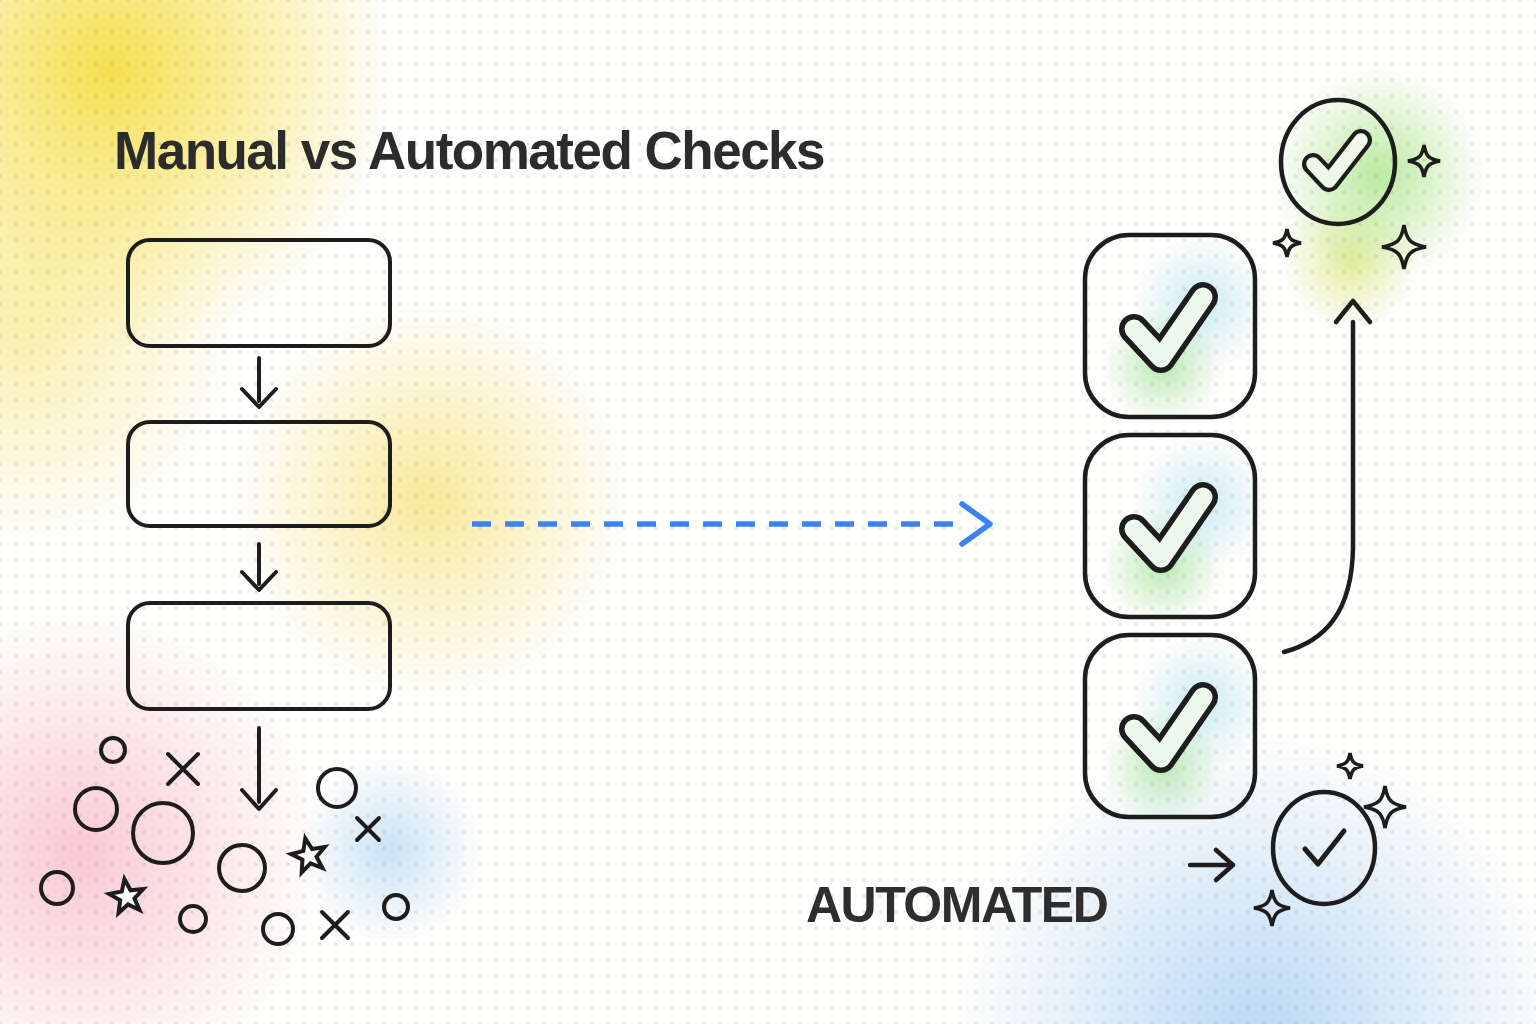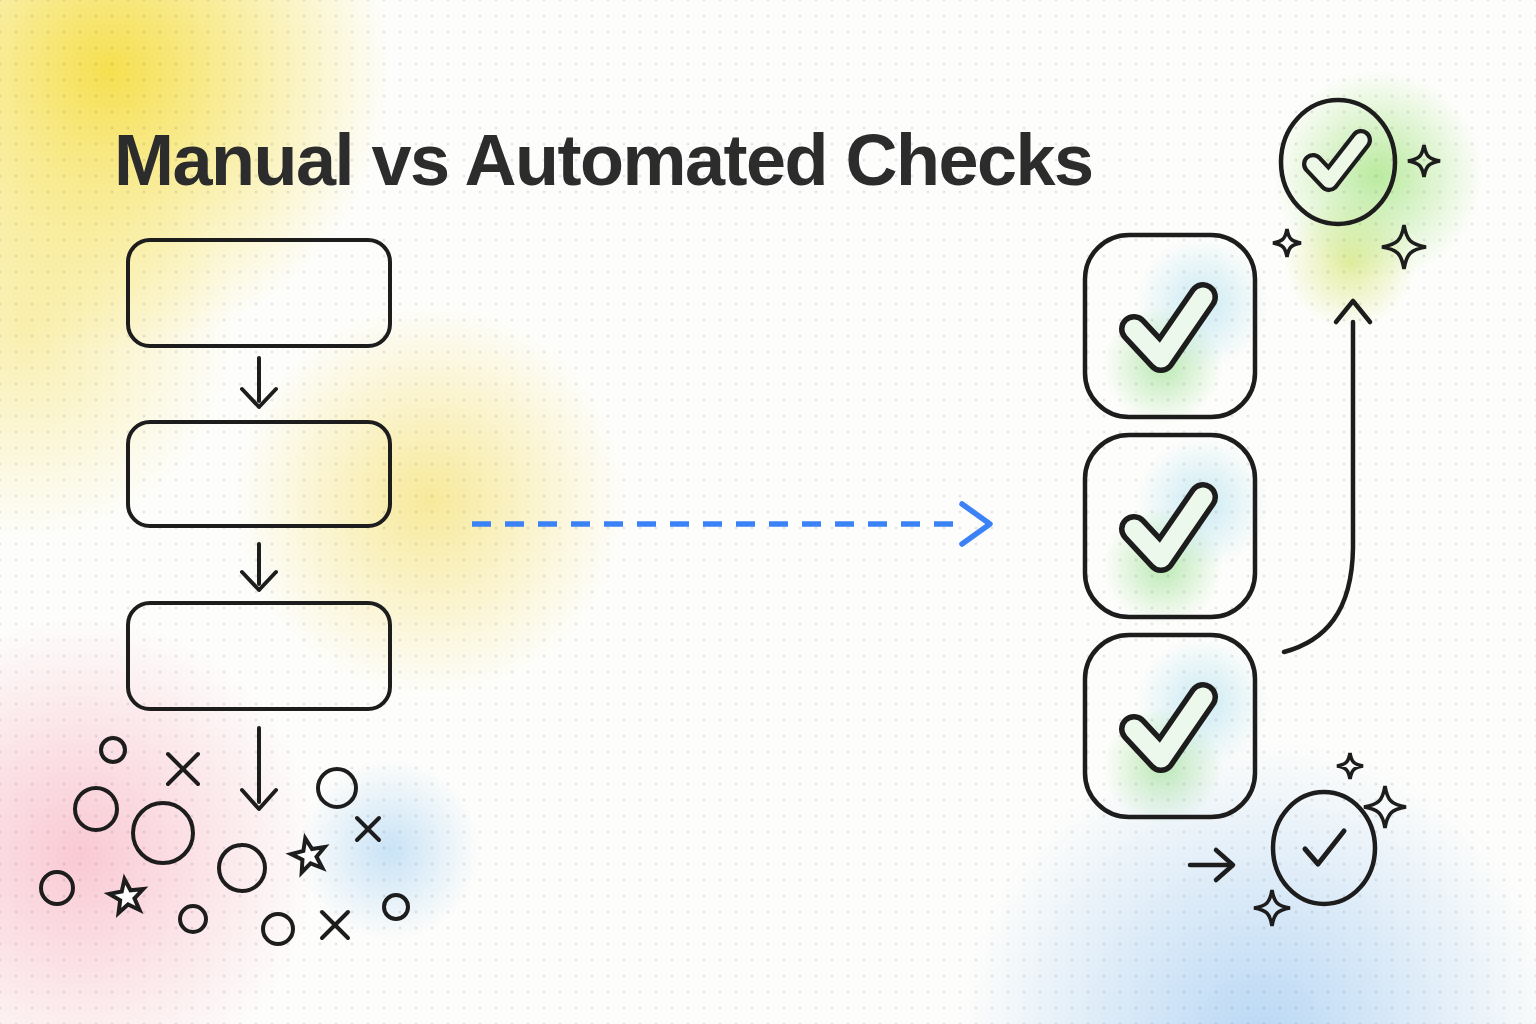--- a/index.html
+++ b/index.html
@@ -28,21 +28,21 @@
   .dots{
     position:absolute;inset:0;
     background-image:radial-gradient(circle, rgba(40,40,40,0.12) 1.2px, transparent 1.7px);
     background-size:16px 16px;
     background-position:8px 8px;
     pointer-events:none;
   }
   .art{position:absolute;left:0;top:0;}
   .page-title{
     position:absolute;left:114px;top:124px;
-    font-size:72px;font-weight:700;line-height:1;
+    font-size:53px;font-weight:700;line-height:1;
     letter-spacing:-1.5px;color:#2c2c2c;white-space:nowrap;
   }
   .automated-label{
     position:absolute;left:806px;top:880px;
     font-size:50px;font-weight:700;line-height:1;
     letter-spacing:-1.5px;color:#2e2e2e;white-space:nowrap;
   }
   .ink{stroke:#1d1d1d;fill:none;}
 </style>
 </head>
@@ -153,14 +153,15 @@
         <ellipse cx="1324" cy="848" rx="51" ry="56" class="ink" stroke-width="4.5"></ellipse>
         <path class="ink" stroke-width="5" stroke-linecap="round" stroke-linejoin="round" d="M1305 849 L1318 864 L1344 831"></path>
         <path fill="#ffffff" class="ink" stroke-width="3.6" d="M0,-1 C0.12,-0.3 0.3,-0.12 1,0 C0.3,0.12 0.12,0.3 0,1 C-0.12,0.3 -0.3,0.12 -1,0 C-0.3,-0.12 -0.12,-0.3 0,-1 Z" transform="translate(1350 766) scale(13)" vector-effect="non-scaling-stroke"></path>
         <path fill="#ffffff" class="ink" stroke-width="3.6" d="M0,-1 C0.12,-0.3 0.3,-0.12 1,0 C0.3,0.12 0.12,0.3 0,1 C-0.12,0.3 -0.3,0.12 -1,0 C-0.3,-0.12 -0.12,-0.3 0,-1 Z" transform="translate(1385 807) scale(21)" vector-effect="non-scaling-stroke"></path>
         <path fill="#ffffff" class="ink" stroke-width="3.6" d="M0,-1 C0.12,-0.3 0.3,-0.12 1,0 C0.3,0.12 0.12,0.3 0,1 C-0.12,0.3 -0.3,0.12 -1,0 C-0.3,-0.12 -0.12,-0.3 0,-1 Z" transform="translate(1272 908) scale(18)" vector-effect="non-scaling-stroke"></path>
       </g>
     </g>
   </svg>
 
   <div class="page-title">Manual vs Automated Checks</div>
+  <div class="automated-label">AUTOMATED</div>
 
 </div>
 
 </body></html>

